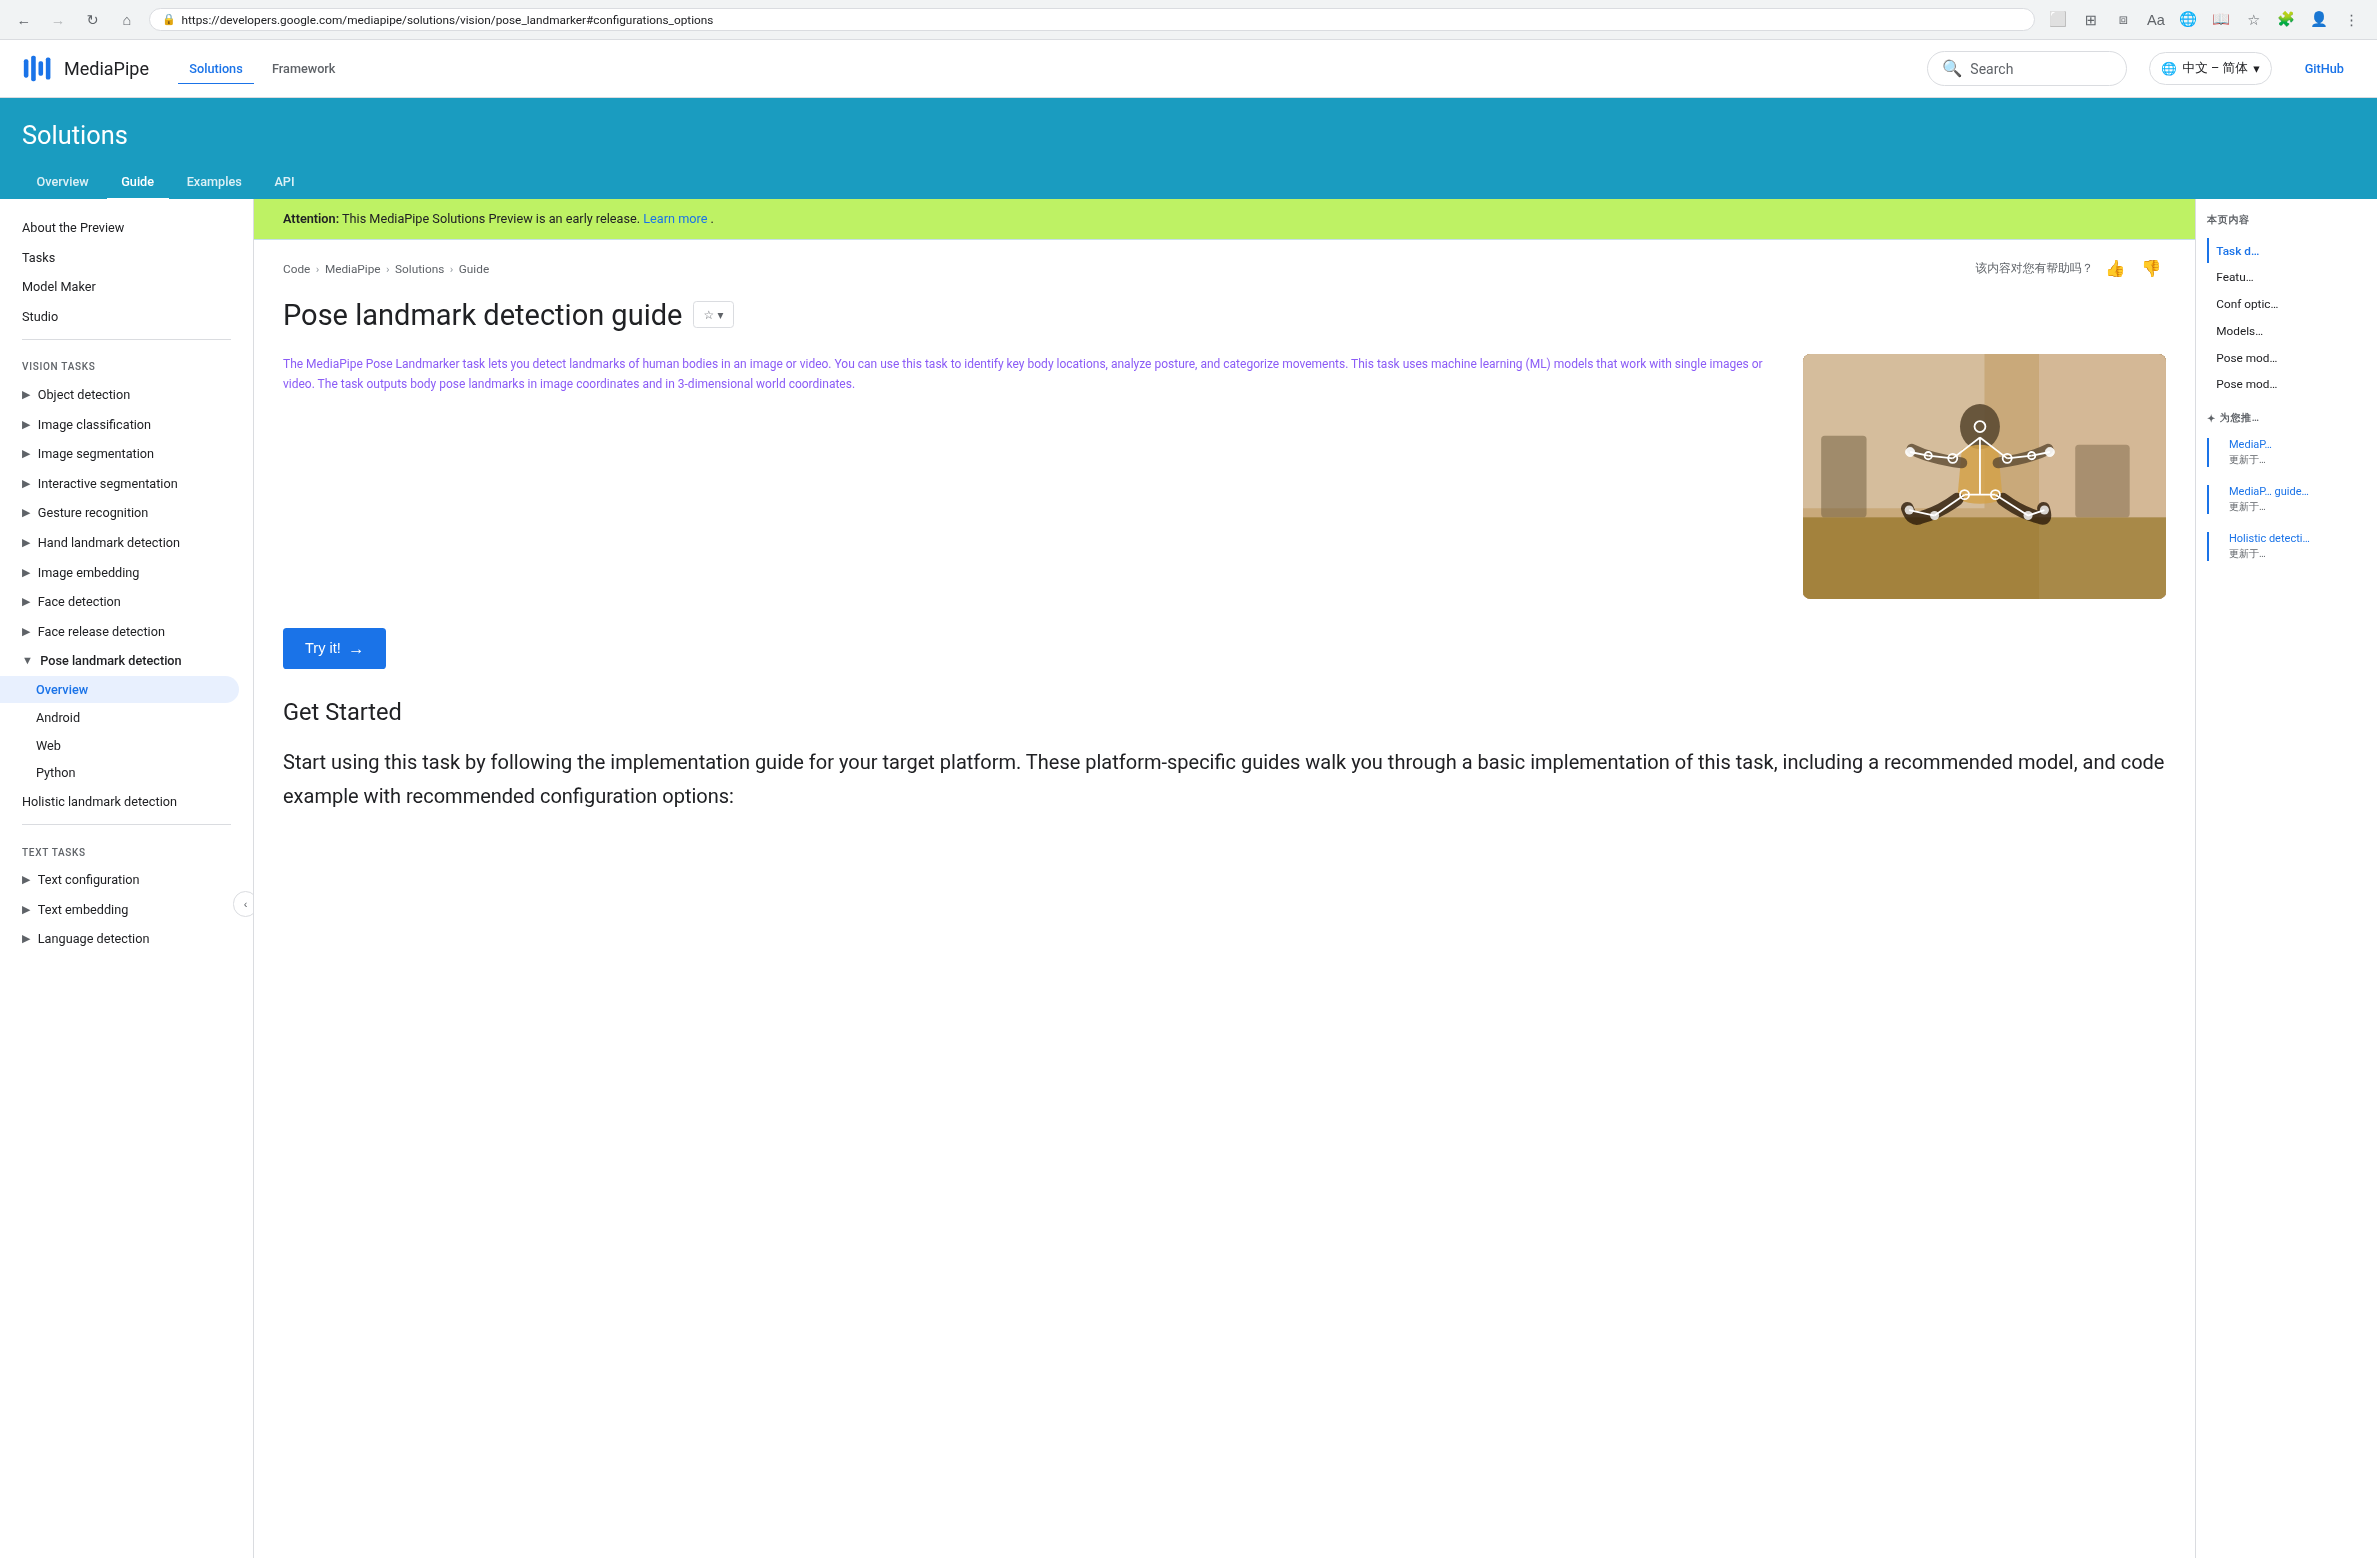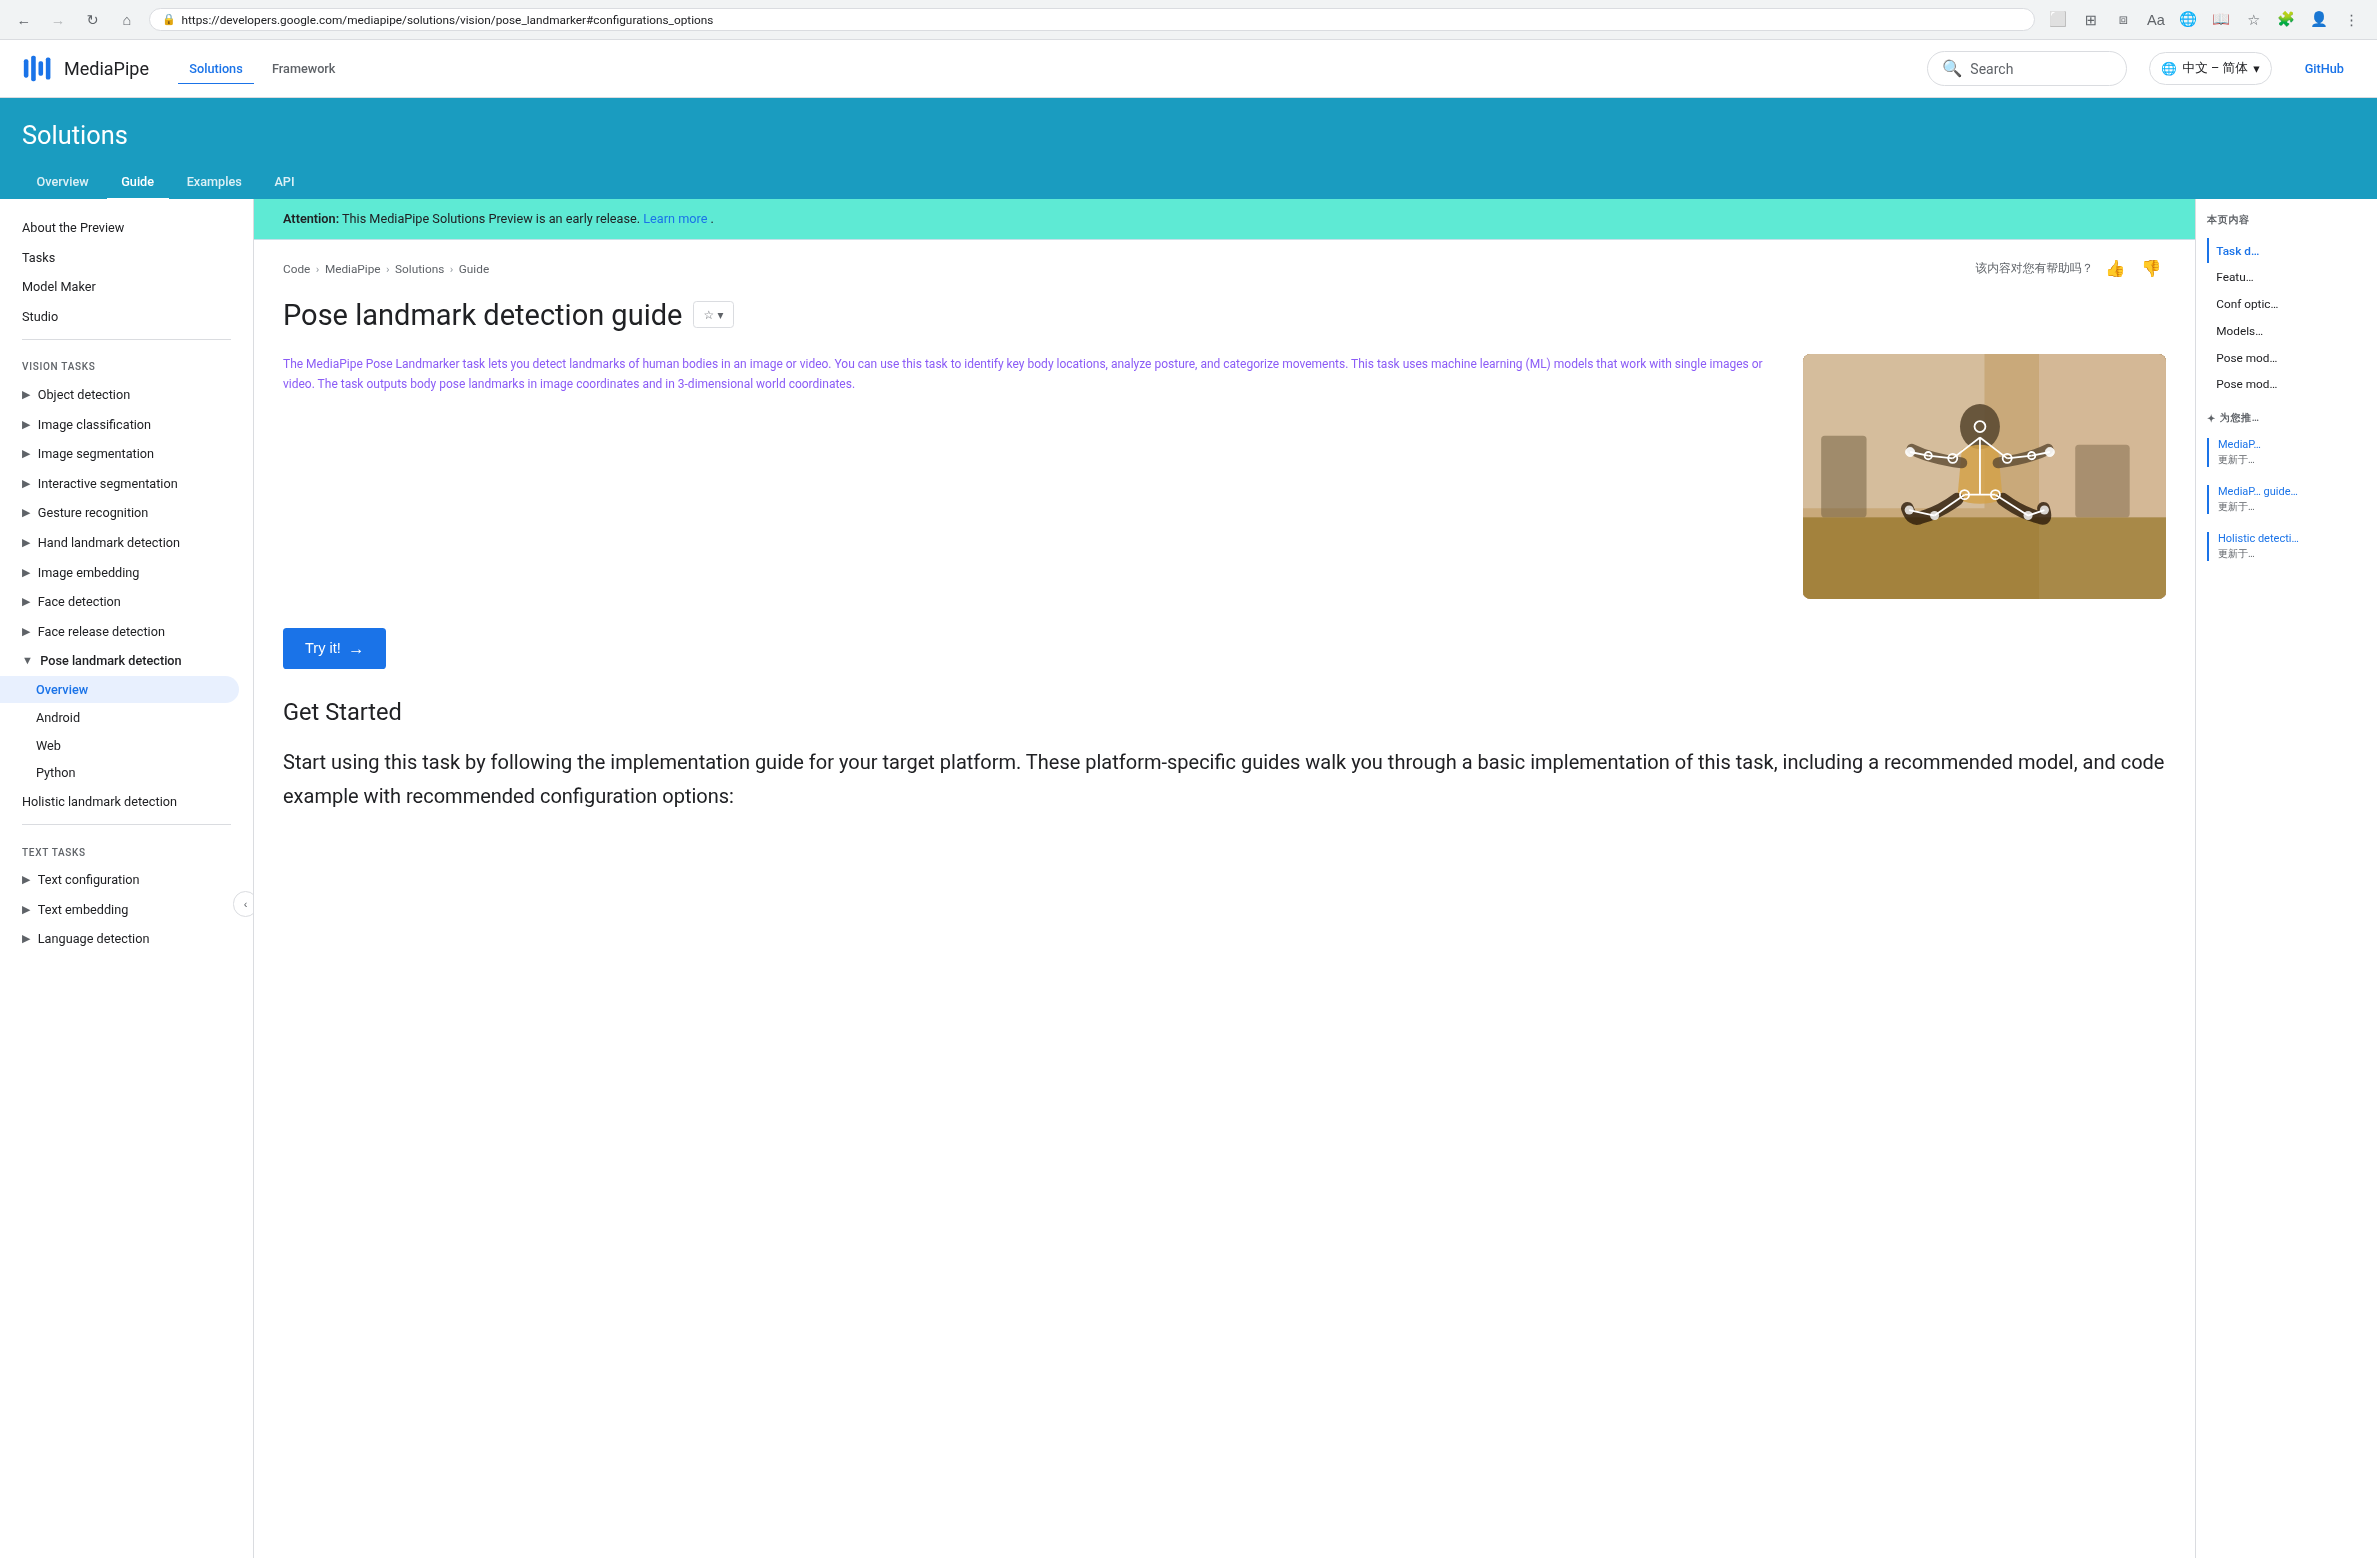--- a/index.html
+++ b/index.html
@@ -201,21 +201,21 @@
 
     
     .content-area {
       flex: 1;
       padding: 0;
       overflow-y: auto;
     }
 
     
     .attention-banner {
-      background: #5eead4;
+      background: #bef264;
       border-bottom: 0.9px solid #c5dfe8;
       padding: 12.7px 29px;
       font-size: 12.7px;
       color: #202124;
     }
     .attention-banner strong { font-weight: 600; }
     .attention-banner a { color: #1a73e8; text-decoration: none; }
 
     
     .breadcrumb-bar {
@@ -322,21 +322,21 @@
       margin-bottom: 7.3px;
     }
     .toc-recommend-item {
       padding: 5.5px 0;
       font-size: 11px;
       color: #202124;
       cursor: pointer;
     }
     .toc-recommend-item .item-title { color: #1a73e8; display: block; margin-bottom: 1.8px; }
     .toc-recommend-item .item-date { color: #5f6368; font-size: 10px; }
-    .toc-recommend-border { border-left: 2.7px solid #1a73e8; padding-left: 9px; margin-bottom: 7.3px; }
+    .toc-recommend-border { border-left: 2.7px solid #1a73e8; padding-left: 20px; margin-bottom: 7.3px; }
 
     
     .pose-svg { position: absolute; top: 0; left: 0; width: 100%; height: 100%; }
   </style>
 </head>
 <body>
 
 <div class="browser-chrome">
   <button class="browser-nav-btn">←</button>
   <button class="browser-nav-btn" style="opacity:0.4">→</button>

